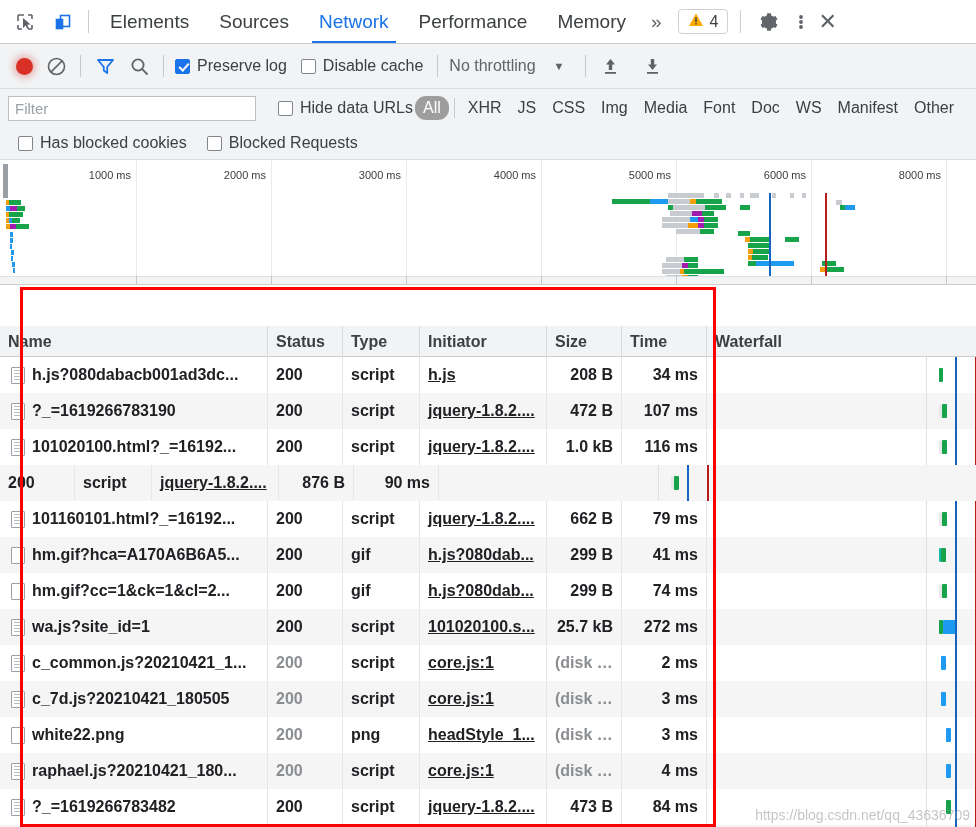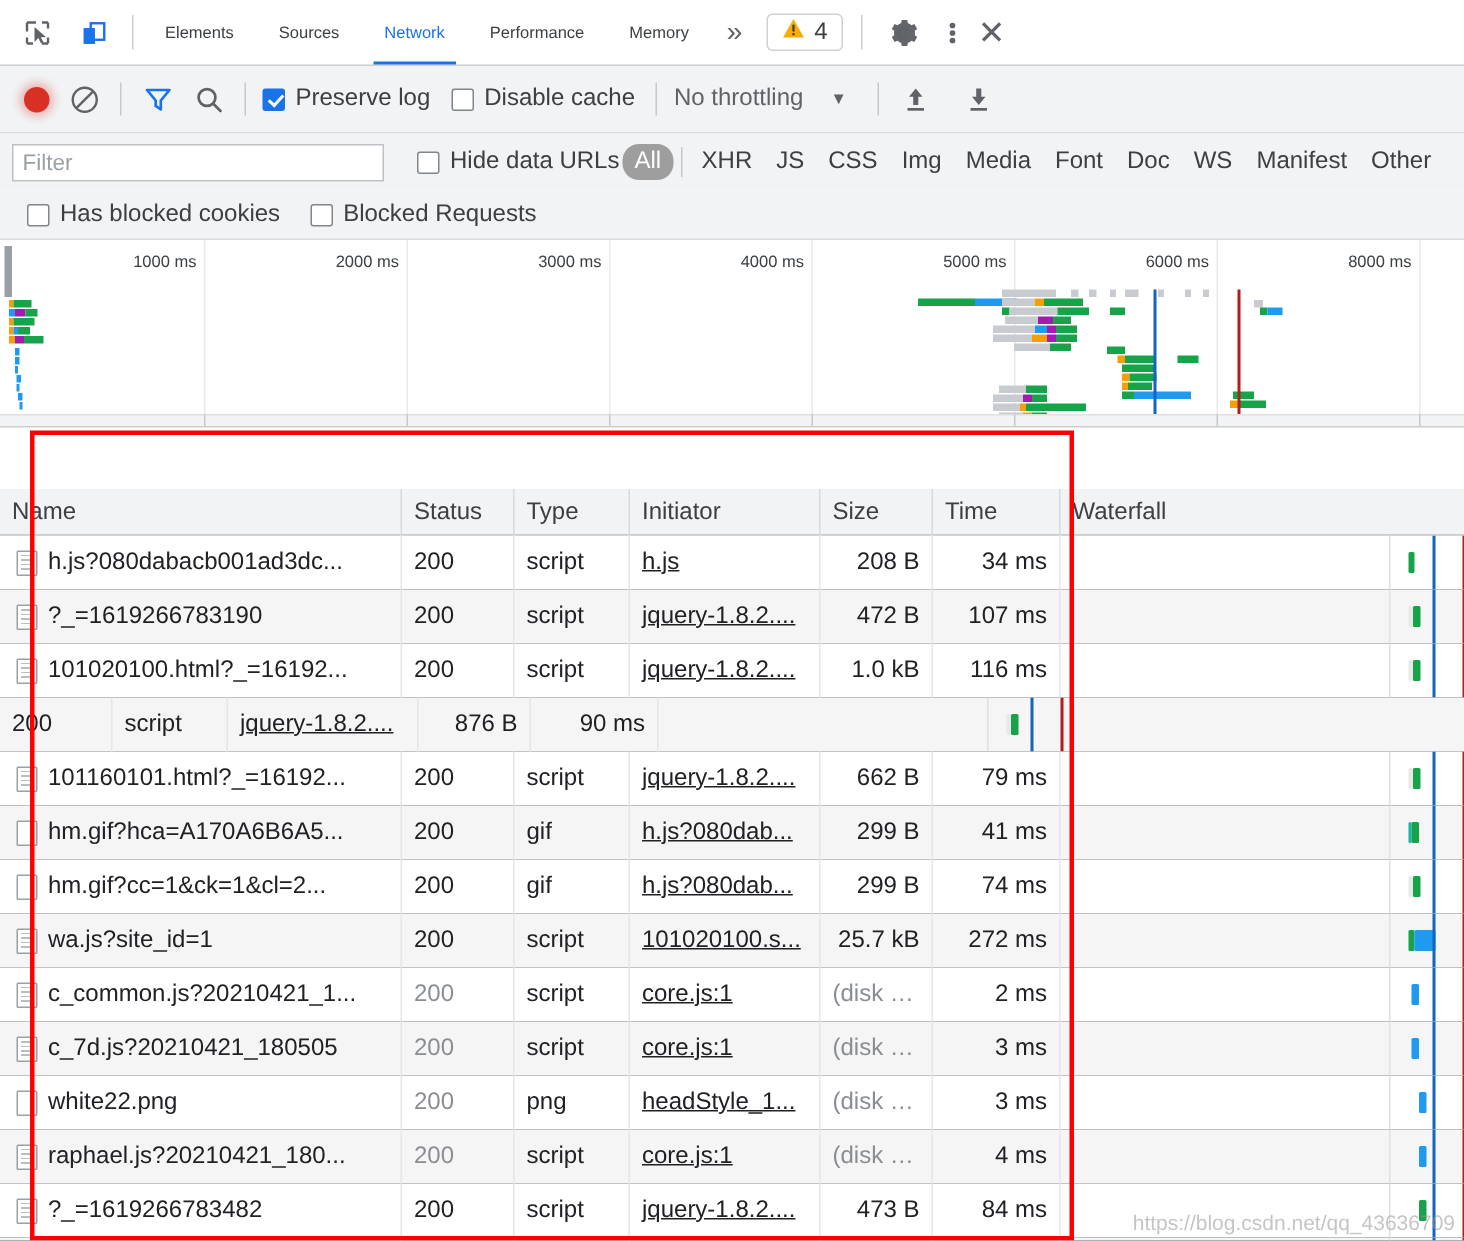--- a/index.html
+++ b/index.html
@@ -28,21 +28,21 @@
     cursor: pointer;
   }
   .tb-sep {
     width: 1px; background: #cdcdcd;
     margin: 10px 6px;
     flex: 0 0 1px;
   }
   .tab {
     display: flex; align-items: center;
     padding: 0 15px;
-    font-size: 11px;
+    font-size: 19px;
     color: #3c4043;
     cursor: pointer;
     position: relative;
     white-space: nowrap;
   }
   .tab.active { color: #1a73e8; }
   .tab.active::after {
     content: "";
     position: absolute;
     left: 8px; right: 8px; bottom: 0;
@@ -153,21 +153,21 @@
   .ov-leftbar { position:absolute; left:3px; top:4px; width:5px; height:34px; background:#9aa0a6;}
   .ov-bar { position:absolute; height:5px; }
   .ov-vline { position:absolute; top:33px; bottom:8px; width:2px; }
   .ov-bottomband {
     position:absolute; left:0; right:0; bottom:0; height:8px;
     background:#f1f3f4; border-top:1px solid #e0e0e0;
   }
   .ov-bb-div { position:absolute; bottom:0; width:1px; height:8px; background:#c6c9cc; }
 
   
-  .tablewrap { position:absolute; left:0; right:0; top:326px; bottom:0; overflow:hidden; background:#0f172a;}
+  .tablewrap { position:absolute; left:0; right:0; top:326px; bottom:0; overflow:hidden; background:#0f172a;font-weight:bold;}
   .thead {
     height: 31px;
     display:flex; align-items:center;
     background:#f1f3f4;
     border-bottom: 1px solid #cdcdcd;
     position: relative;
   }
   .th {
     font-size: 16px; color: #3c4043;
     padding-left: 8px;

